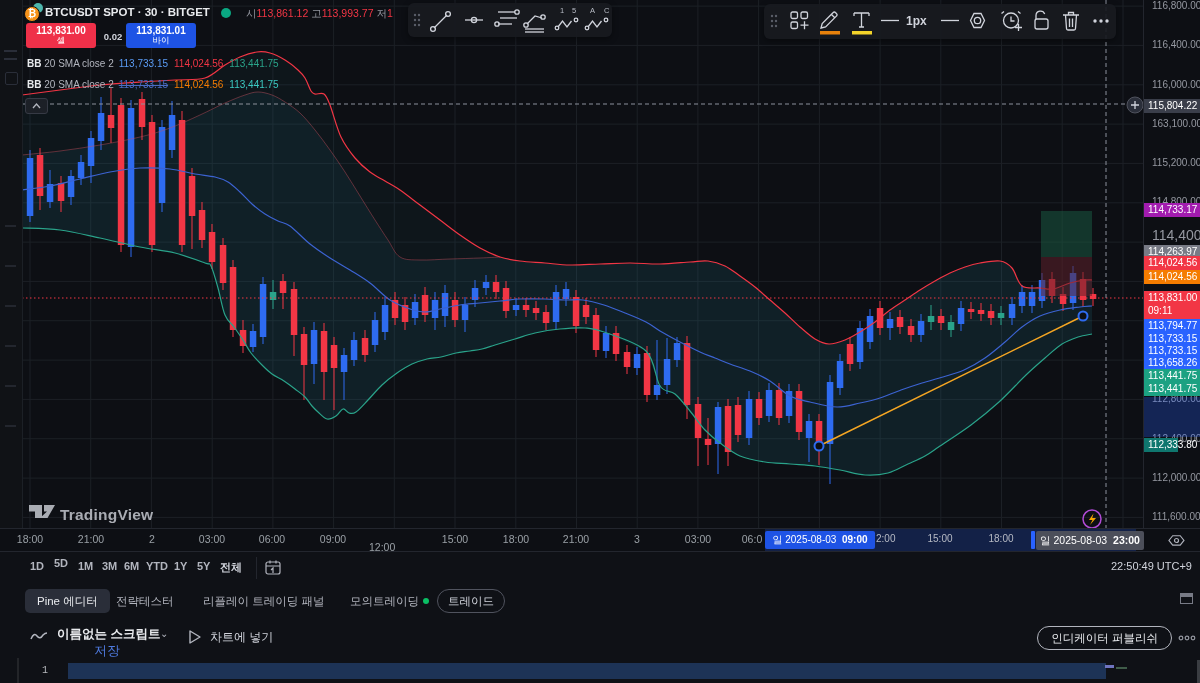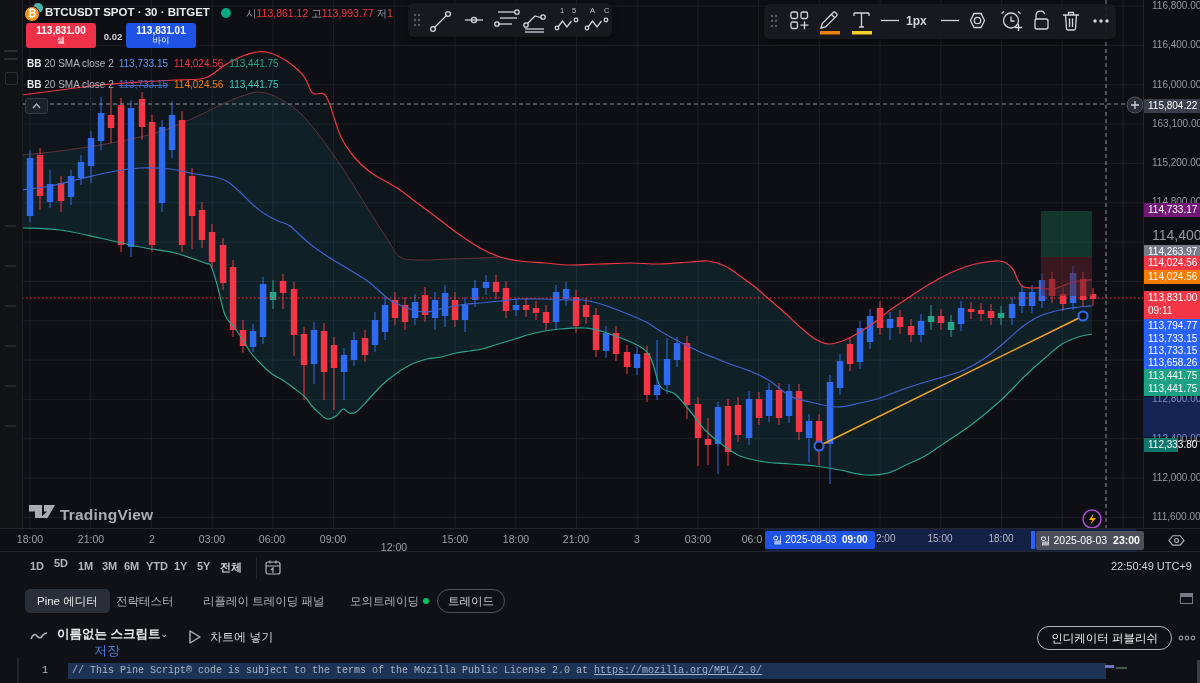--- a/index.html
+++ b/index.html
@@ -406,41 +406,41 @@
 <div style="position:absolute;left:0;top:117px;width:57px;height:14px;color:#9598a1;font-size:10px;line-height:14px;padding-left:8px;box-sizing:border-box;white-space:nowrap">163,100.00</div>
 <div style="position:absolute;left:0;top:156px;width:57px;height:14px;color:#9598a1;font-size:10px;line-height:14px;padding-left:8px;box-sizing:border-box;white-space:nowrap">115,200.00</div>
 <div style="position:absolute;left:0;top:195px;width:57px;height:14px;color:#9598a1;font-size:10px;line-height:14px;padding-left:8px;box-sizing:border-box;white-space:nowrap">114,800.00</div>
 <div style="position:absolute;left:0;top:228px;width:57px;height:14px;color:#9598a1;font-size:14px;line-height:14px;padding-left:8px;box-sizing:border-box;white-space:nowrap">114,400.00</div>
 <div style="position:absolute;left:0;top:392px;width:57px;height:14px;color:#9598a1;font-size:10px;line-height:14px;padding-left:8px;box-sizing:border-box;white-space:nowrap">112,800.00</div>
 <div style="position:absolute;left:0;top:432px;width:57px;height:14px;color:#9598a1;font-size:10px;line-height:14px;padding-left:8px;box-sizing:border-box;white-space:nowrap">112,400.00</div>
 <div style="position:absolute;left:0;top:471px;width:57px;height:14px;color:#9598a1;font-size:10px;line-height:14px;padding-left:8px;box-sizing:border-box;white-space:nowrap">112,000.00</div>
 <div style="position:absolute;left:0;top:510px;width:57px;height:14px;color:#9598a1;font-size:10px;line-height:14px;padding-left:8px;box-sizing:border-box;white-space:nowrap">111,600.00</div>
 <div style="position:absolute;left:0;top:397px;width:57px;height:40px;background:rgba(41,98,255,0.28)"></div>
 <div style="position:absolute;left:0;top:99px;width:57px;height:14px;background:#3a3e4a;color:#fff;font-size:10px;line-height:14px;padding-left:4px;box-sizing:border-box;white-space:nowrap">115,804.22</div>
-<div style="position:absolute;left:0;top:203px;width:57px;height:14px;background:#701a75;color:#fff;font-size:10px;line-height:14px;padding-left:4px;box-sizing:border-box;white-space:nowrap">114,733.17</div>
+<div style="position:absolute;left:0;top:203px;width:57px;height:14px;background:#a21caf;color:#fff;font-size:10px;line-height:14px;padding-left:4px;box-sizing:border-box;white-space:nowrap">114,733.17</div>
 <div style="position:absolute;left:0;top:245px;width:57px;height:14px;background:#787b86;color:#fff;font-size:10px;line-height:14px;padding-left:4px;box-sizing:border-box;white-space:nowrap">114,263.97</div>
 <div style="position:absolute;left:0;top:256px;width:57px;height:14px;background:#f23645;color:#fff;font-size:10px;line-height:14px;padding-left:4px;box-sizing:border-box;white-space:nowrap">114,024.56</div>
 <div style="position:absolute;left:0;top:270px;width:57px;height:14px;background:#f57c00;color:#fff;font-size:10px;line-height:14px;padding-left:4px;box-sizing:border-box;white-space:nowrap">114,024.56</div>
 <div style="position:absolute;left:0;top:291px;width:57px;height:28px;background:#f23645;color:#fff;font-size:10px;padding-left:4px;box-sizing:border-box;line-height:13px">113,831.00<br>09:11</div>
 <div style="position:absolute;left:0;top:319px;width:57px;height:14px;background:#2962ff;color:#fff;font-size:10px;line-height:14px;padding-left:4px;box-sizing:border-box;white-space:nowrap">113,794.77</div>
 <div style="position:absolute;left:0;top:332px;width:57px;height:14px;background:#2962ff;color:#fff;font-size:10px;line-height:14px;padding-left:4px;box-sizing:border-box;white-space:nowrap">113,733.15</div>
 <div style="position:absolute;left:0;top:344px;width:57px;height:14px;background:#2962ff;color:#fff;font-size:10px;line-height:14px;padding-left:4px;box-sizing:border-box;white-space:nowrap">113,733.15</div>
 <div style="position:absolute;left:0;top:356px;width:57px;height:14px;background:#2962ff;color:#fff;font-size:10px;line-height:14px;padding-left:4px;box-sizing:border-box;white-space:nowrap">113,658.26</div>
 <div style="position:absolute;left:0;top:369px;width:57px;height:14px;background:#1ca182;color:#fff;font-size:10px;line-height:14px;padding-left:4px;box-sizing:border-box;white-space:nowrap">113,441.75</div>
 <div style="position:absolute;left:0;top:382px;width:57px;height:14px;background:#1ca182;color:#fff;font-size:10px;line-height:14px;padding-left:4px;box-sizing:border-box;white-space:nowrap">113,441.75</div>
 <div style="position:absolute;left:0;top:438px;width:34px;height:14px;background:#0f766e;color:#fff;font-size:10px;line-height:14px;padding-left:4px;box-sizing:border-box;white-space:nowrap">112,333.80</div>
 </div>
 <div style="position:absolute;left:0;top:528px;width:1200px;height:23px;background:#0d0f14;border-top:1px solid #23262e">
 <div style="position:absolute;left:5px;top:4px;width:50px;text-align:center;color:#9aa0a6;font-size:10.5px">18:00</div>
 <div style="position:absolute;left:66px;top:4px;width:50px;text-align:center;color:#9aa0a6;font-size:10.5px">21:00</div>
 <div style="position:absolute;left:127px;top:4px;width:50px;text-align:center;color:#9aa0a6;font-size:10.5px">2</div>
 <div style="position:absolute;left:187px;top:4px;width:50px;text-align:center;color:#9aa0a6;font-size:10.5px">03:00</div>
 <div style="position:absolute;left:247px;top:4px;width:50px;text-align:center;color:#9aa0a6;font-size:10.5px">06:00</div>
 <div style="position:absolute;left:308px;top:4px;width:50px;text-align:center;color:#9aa0a6;font-size:10.5px">09:00</div>
-<div style="position:absolute;left:369px;top:12px;width:50px;text-align:center;color:#9aa0a6;font-size:10.5px">12:00</div>
+<div style="position:absolute;left:369px;top:12px;width:50px;text-align:left;color:#9aa0a6;font-size:10.5px">12:00</div>
 <div style="position:absolute;left:430px;top:4px;width:50px;text-align:center;color:#9aa0a6;font-size:10.5px">15:00</div>
 <div style="position:absolute;left:491px;top:4px;width:50px;text-align:center;color:#9aa0a6;font-size:10.5px">18:00</div>
 <div style="position:absolute;left:551px;top:4px;width:50px;text-align:center;color:#9aa0a6;font-size:10.5px">21:00</div>
 <div style="position:absolute;left:612px;top:4px;width:50px;text-align:center;color:#9aa0a6;font-size:10.5px">3</div>
 <div style="position:absolute;left:673px;top:4px;width:50px;text-align:center;color:#9aa0a6;font-size:10.5px">03:00</div>
 <div style="position:absolute;left:727px;top:4px;width:50px;text-align:center;color:#9aa0a6;font-size:10.5px">06:0</div>
 <div style="position:absolute;left:765px;top:0;width:371px;height:22px;background:rgba(41,98,255,0.22)"></div>
 <div style="position:absolute;left:876px;top:4px;color:#b6bac4;font-size:10px">2:00</div>
 <div style="position:absolute;left:915px;top:4px;width:50px;text-align:center;color:#b6bac4;font-size:10px">15:00</div>
 <div style="position:absolute;left:976px;top:4px;width:50px;text-align:center;color:#b6bac4;font-size:10px">18:00</div>
@@ -499,17 +499,16 @@
       <circle cx="3" cy="4" r="1.8" fill="none" stroke="#9598a1" stroke-width="1.2"></circle>
       <circle cx="9" cy="4" r="1.8" fill="none" stroke="#9598a1" stroke-width="1.2"></circle>
       <circle cx="15" cy="4" r="1.8" fill="none" stroke="#9598a1" stroke-width="1.2"></circle>
     </svg>
 </div>
 
 <div style="position:absolute;left:0;top:658px;width:1200px;height:25px;background:#0f1116;font-family:'Liberation Mono',monospace">
  <div style="position:absolute;left:17px;top:0;width:2px;height:25px;background:#232529"></div>
  <div style="position:absolute;left:42px;top:7px;color:#b6b9bd;font-size:10px">1</div>
  <div style="position:absolute;left:68px;top:5px;width:1038px;height:16px;background:#1d3356"></div>
- <div style="position:absolute;left:72px;top:7px;color:#a9b4c0;font-size:10px;white-space:nowrap">// This Pine Script® code is subject to the terms of the Mozilla Public License 2.0 at <span style="text-decoration:underline;color:#9db4d0">https://mozilla.org/MPL/2.0/</span></div>
  <div style="position:absolute;left:1105px;top:7px;width:9px;height:3px;background:#6f74c0"></div>
  <div style="position:absolute;left:1116px;top:9px;width:11px;height:2px;background:#3f5c49"></div>
  <div style="position:absolute;left:1197px;top:2px;width:3px;height:23px;background:#3a3d42"></div>
 </div>
 
 </body></html>

